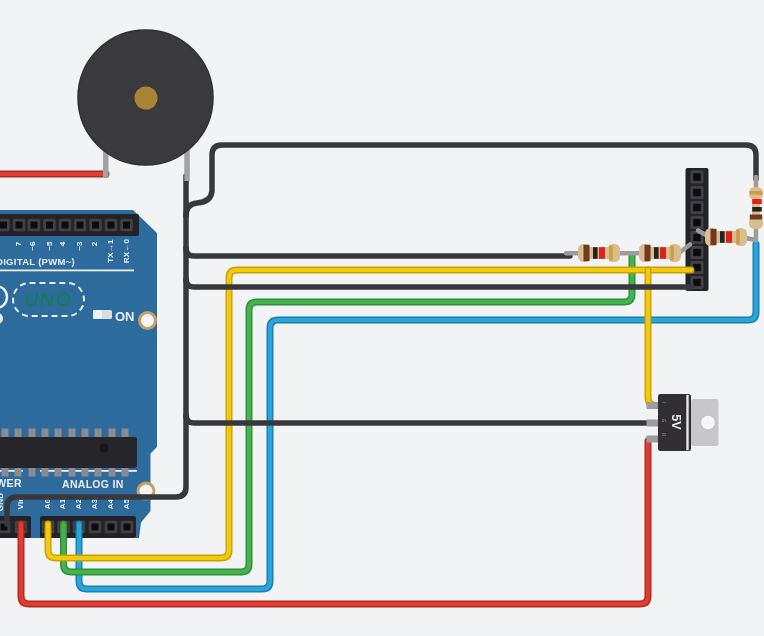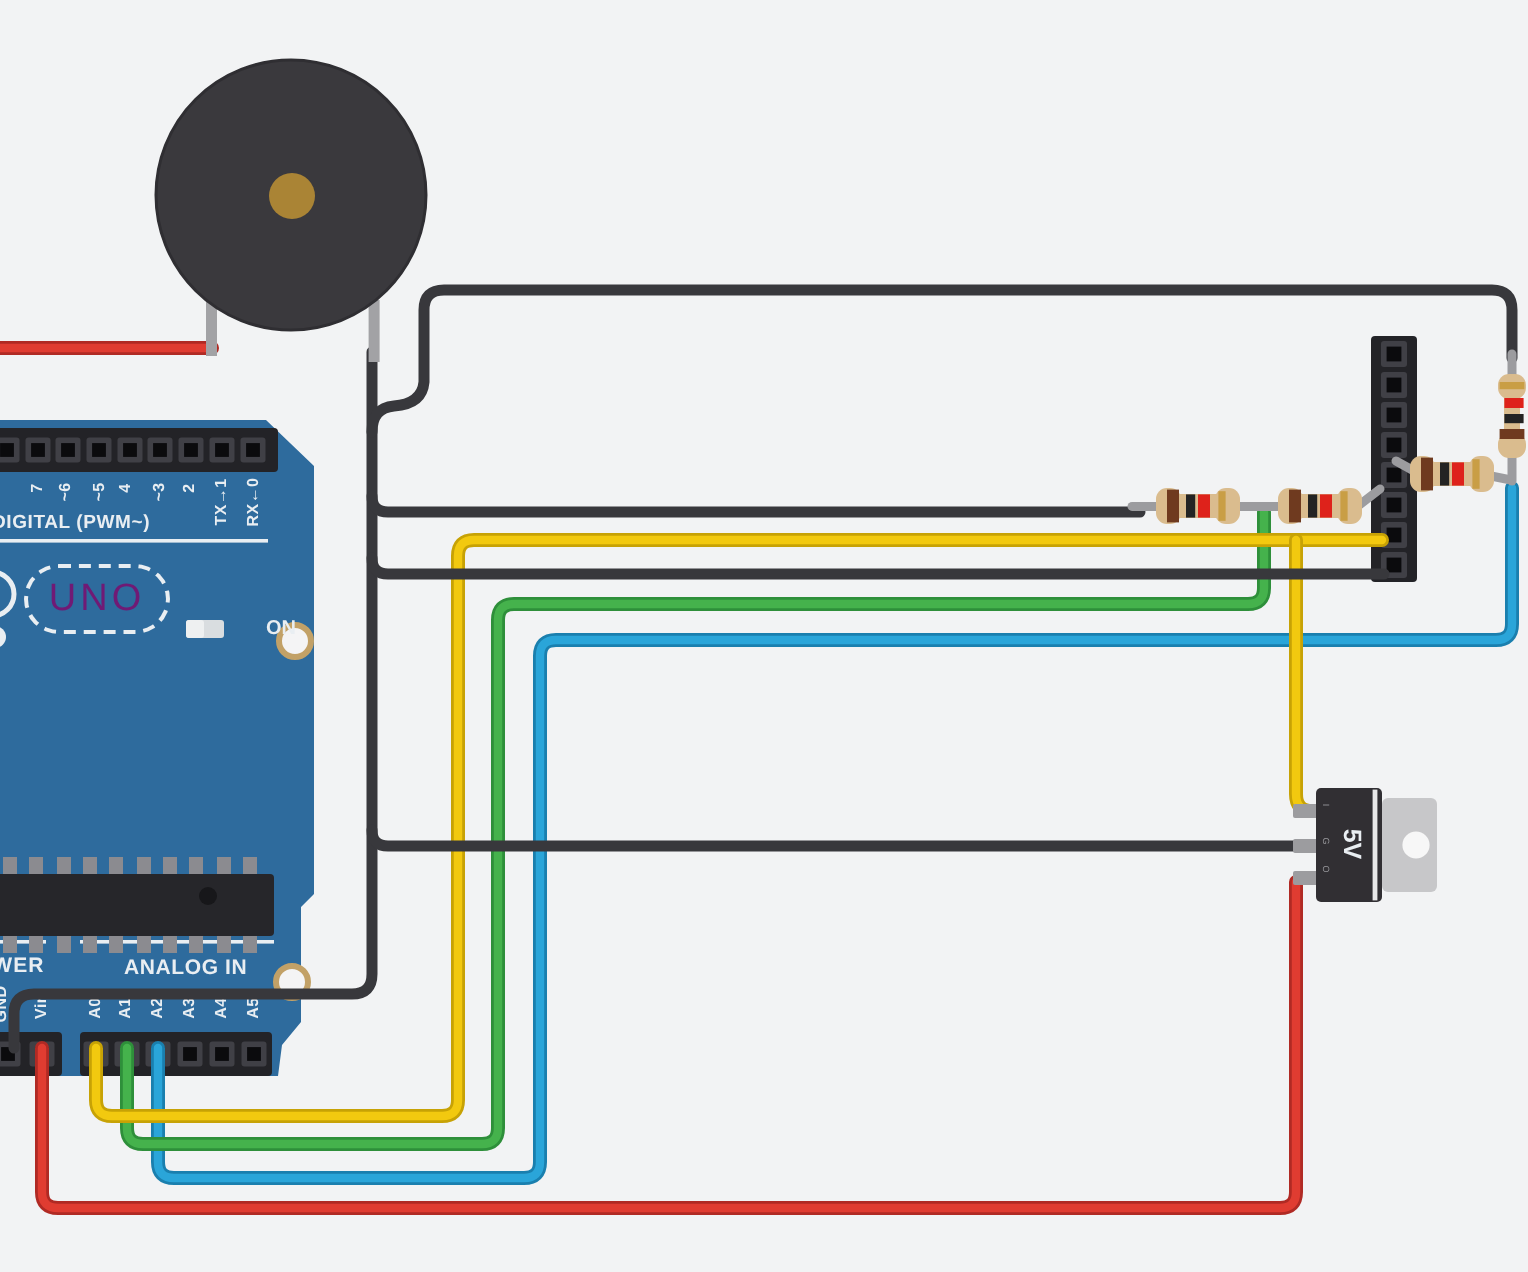--- a/index.html
+++ b/index.html
@@ -5,21 +5,21 @@
   html,body{margin:0;padding:0;background:#e8e9ea;}
   #canvas{position:relative;width:764px;height:636px;overflow:hidden;background:#f2f3f4;
           font-family:"Liberation Sans",sans-serif;}
   #canvas svg{position:absolute;left:0;top:0;}
   .txt{position:absolute;color:#e9eef2;pointer-events:none;}
   .vlabel{height:12px;line-height:12px;font-size:8px;font-weight:bold;text-align:center;
           transform:rotate(-90deg);letter-spacing:0.2px;white-space:nowrap;}
   .hlabel{font-weight:bold;white-space:nowrap;}
   .uno-badge{position:absolute;left:12px;top:282px;width:73px;height:35px;border:2px dashed #e9eef2;
              border-radius:18px;box-sizing:border-box;display:flex;align-items:center;justify-content:center;}
-  .uno-text{color:#701a75;font-size:19px;letter-spacing:2px;font-weight:normal;}
+  .uno-text{color:#15803d;font-size:19px;letter-spacing:2px;font-weight:normal;font-style:italic;}
   .r90{transform:rotate(90deg);}
 </style>
 </head>
 <body>
 
 <div id="canvas">
 
   <svg width="764" height="636" viewBox="0 0 764 636">
 
     <path d="M0 210 L133 210 L157 233 L157 447 L150.5 453.5 L150.5 511 L141 522.5 L139 538 L0 538 Z" fill="#2e6b9d"></path>
@@ -142,21 +142,21 @@
   <div class="txt vlabel" style="left:65px;top:240px;width:30px">~3</div>
   <div class="txt vlabel" style="left:80px;top:238px;width:30px">2</div>
   <div class="txt vlabel" style="left:94px;top:245px;width:34px">TX→1</div>
   <div class="txt vlabel" style="left:110px;top:245px;width:34px">RX←0</div>
 
   <div class="txt hlabel" style="left:-4px;top:256px;font-size:9.5px;letter-spacing:0.3px">DIGITAL (PWM~)</div>
 
   <div class="uno-badge">
     <span class="uno-text">UNO</span>
   </div>
-  <div class="txt hlabel" style="left:133px;top:309px;font-size:10px">ON</div>
+  <div class="txt hlabel" style="left:115px;top:309px;font-size:13px">ON</div>
 
   <div class="txt hlabel" style="left:-20px;top:477px;font-size:10.5px;letter-spacing:0.5px">POWER</div>
   <div class="txt hlabel" style="left:62px;top:478px;width:70px;text-align:left;font-size:10.5px;letter-spacing:0.3px">ANALOG IN</div>
 
   <div class="txt vlabel" style="left:-15px;top:496px;width:32px">GND</div>
   <div class="txt vlabel" style="left:6px;top:497px;width:30px">Vin</div>
 
   <div class="txt vlabel" style="left:35px;top:498px;width:26px">A0</div>
   <div class="txt vlabel" style="left:50px;top:498px;width:26px">A1</div>
   <div class="txt vlabel" style="left:66px;top:498px;width:26px">A2</div>

